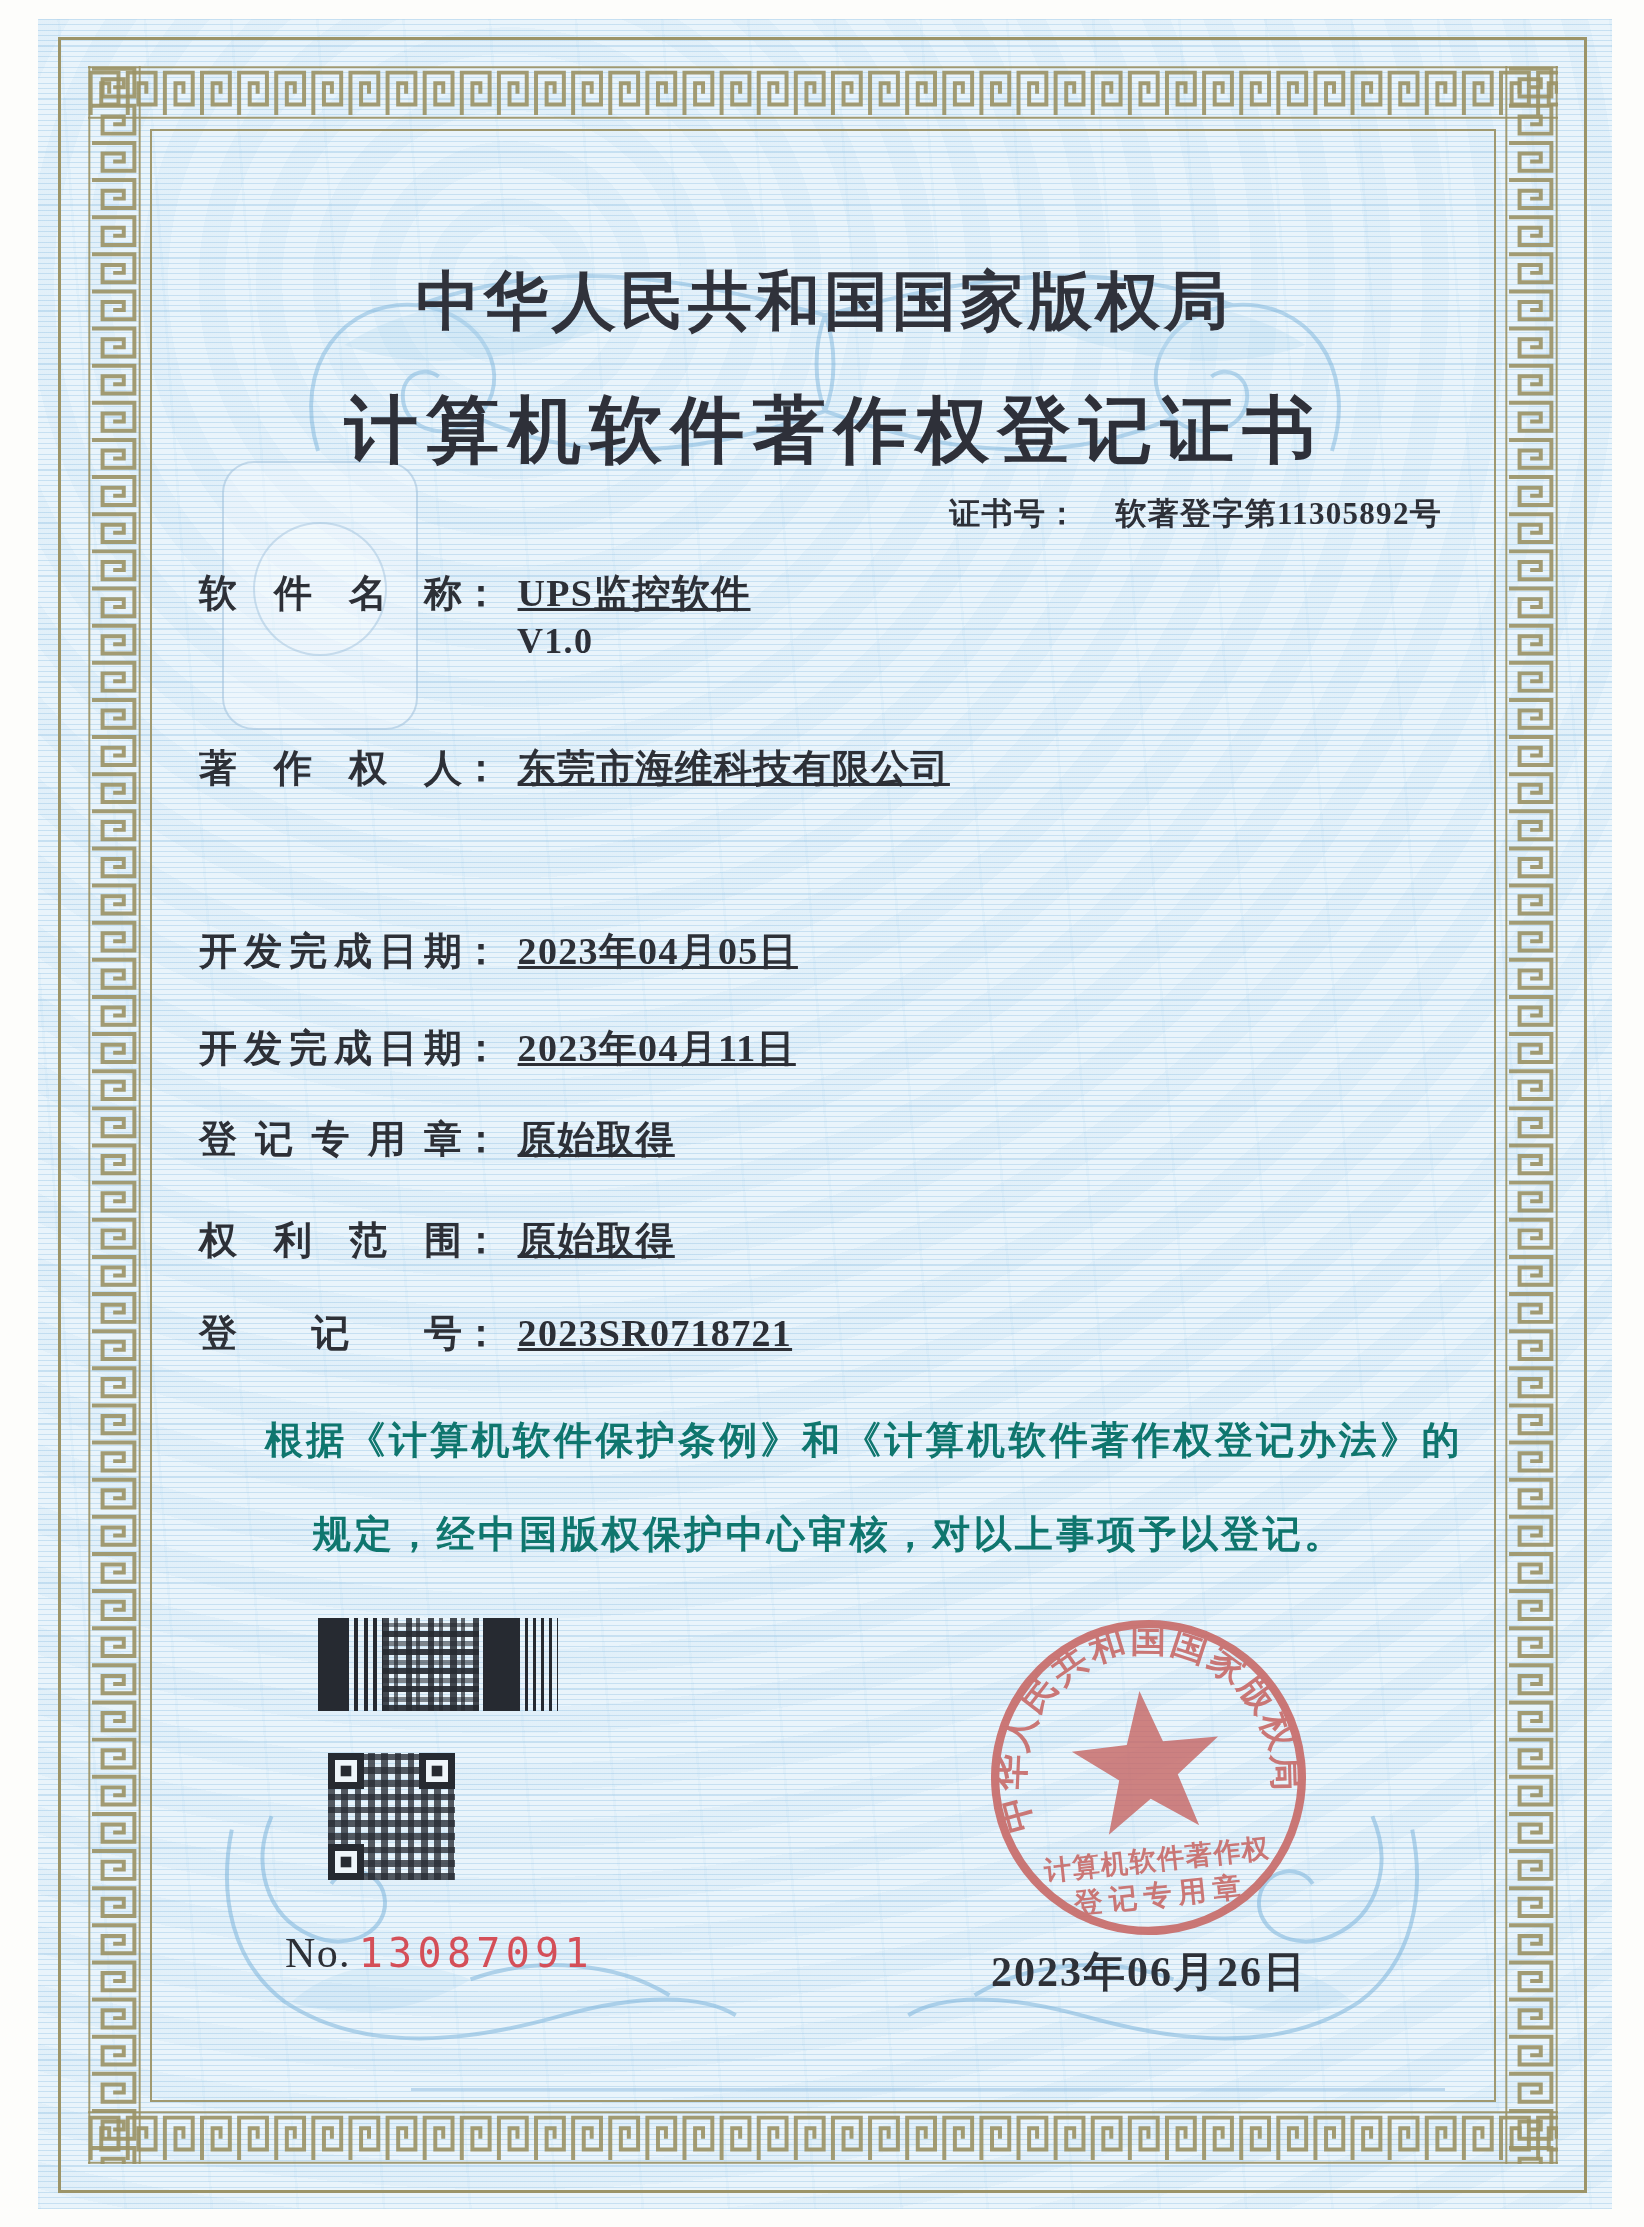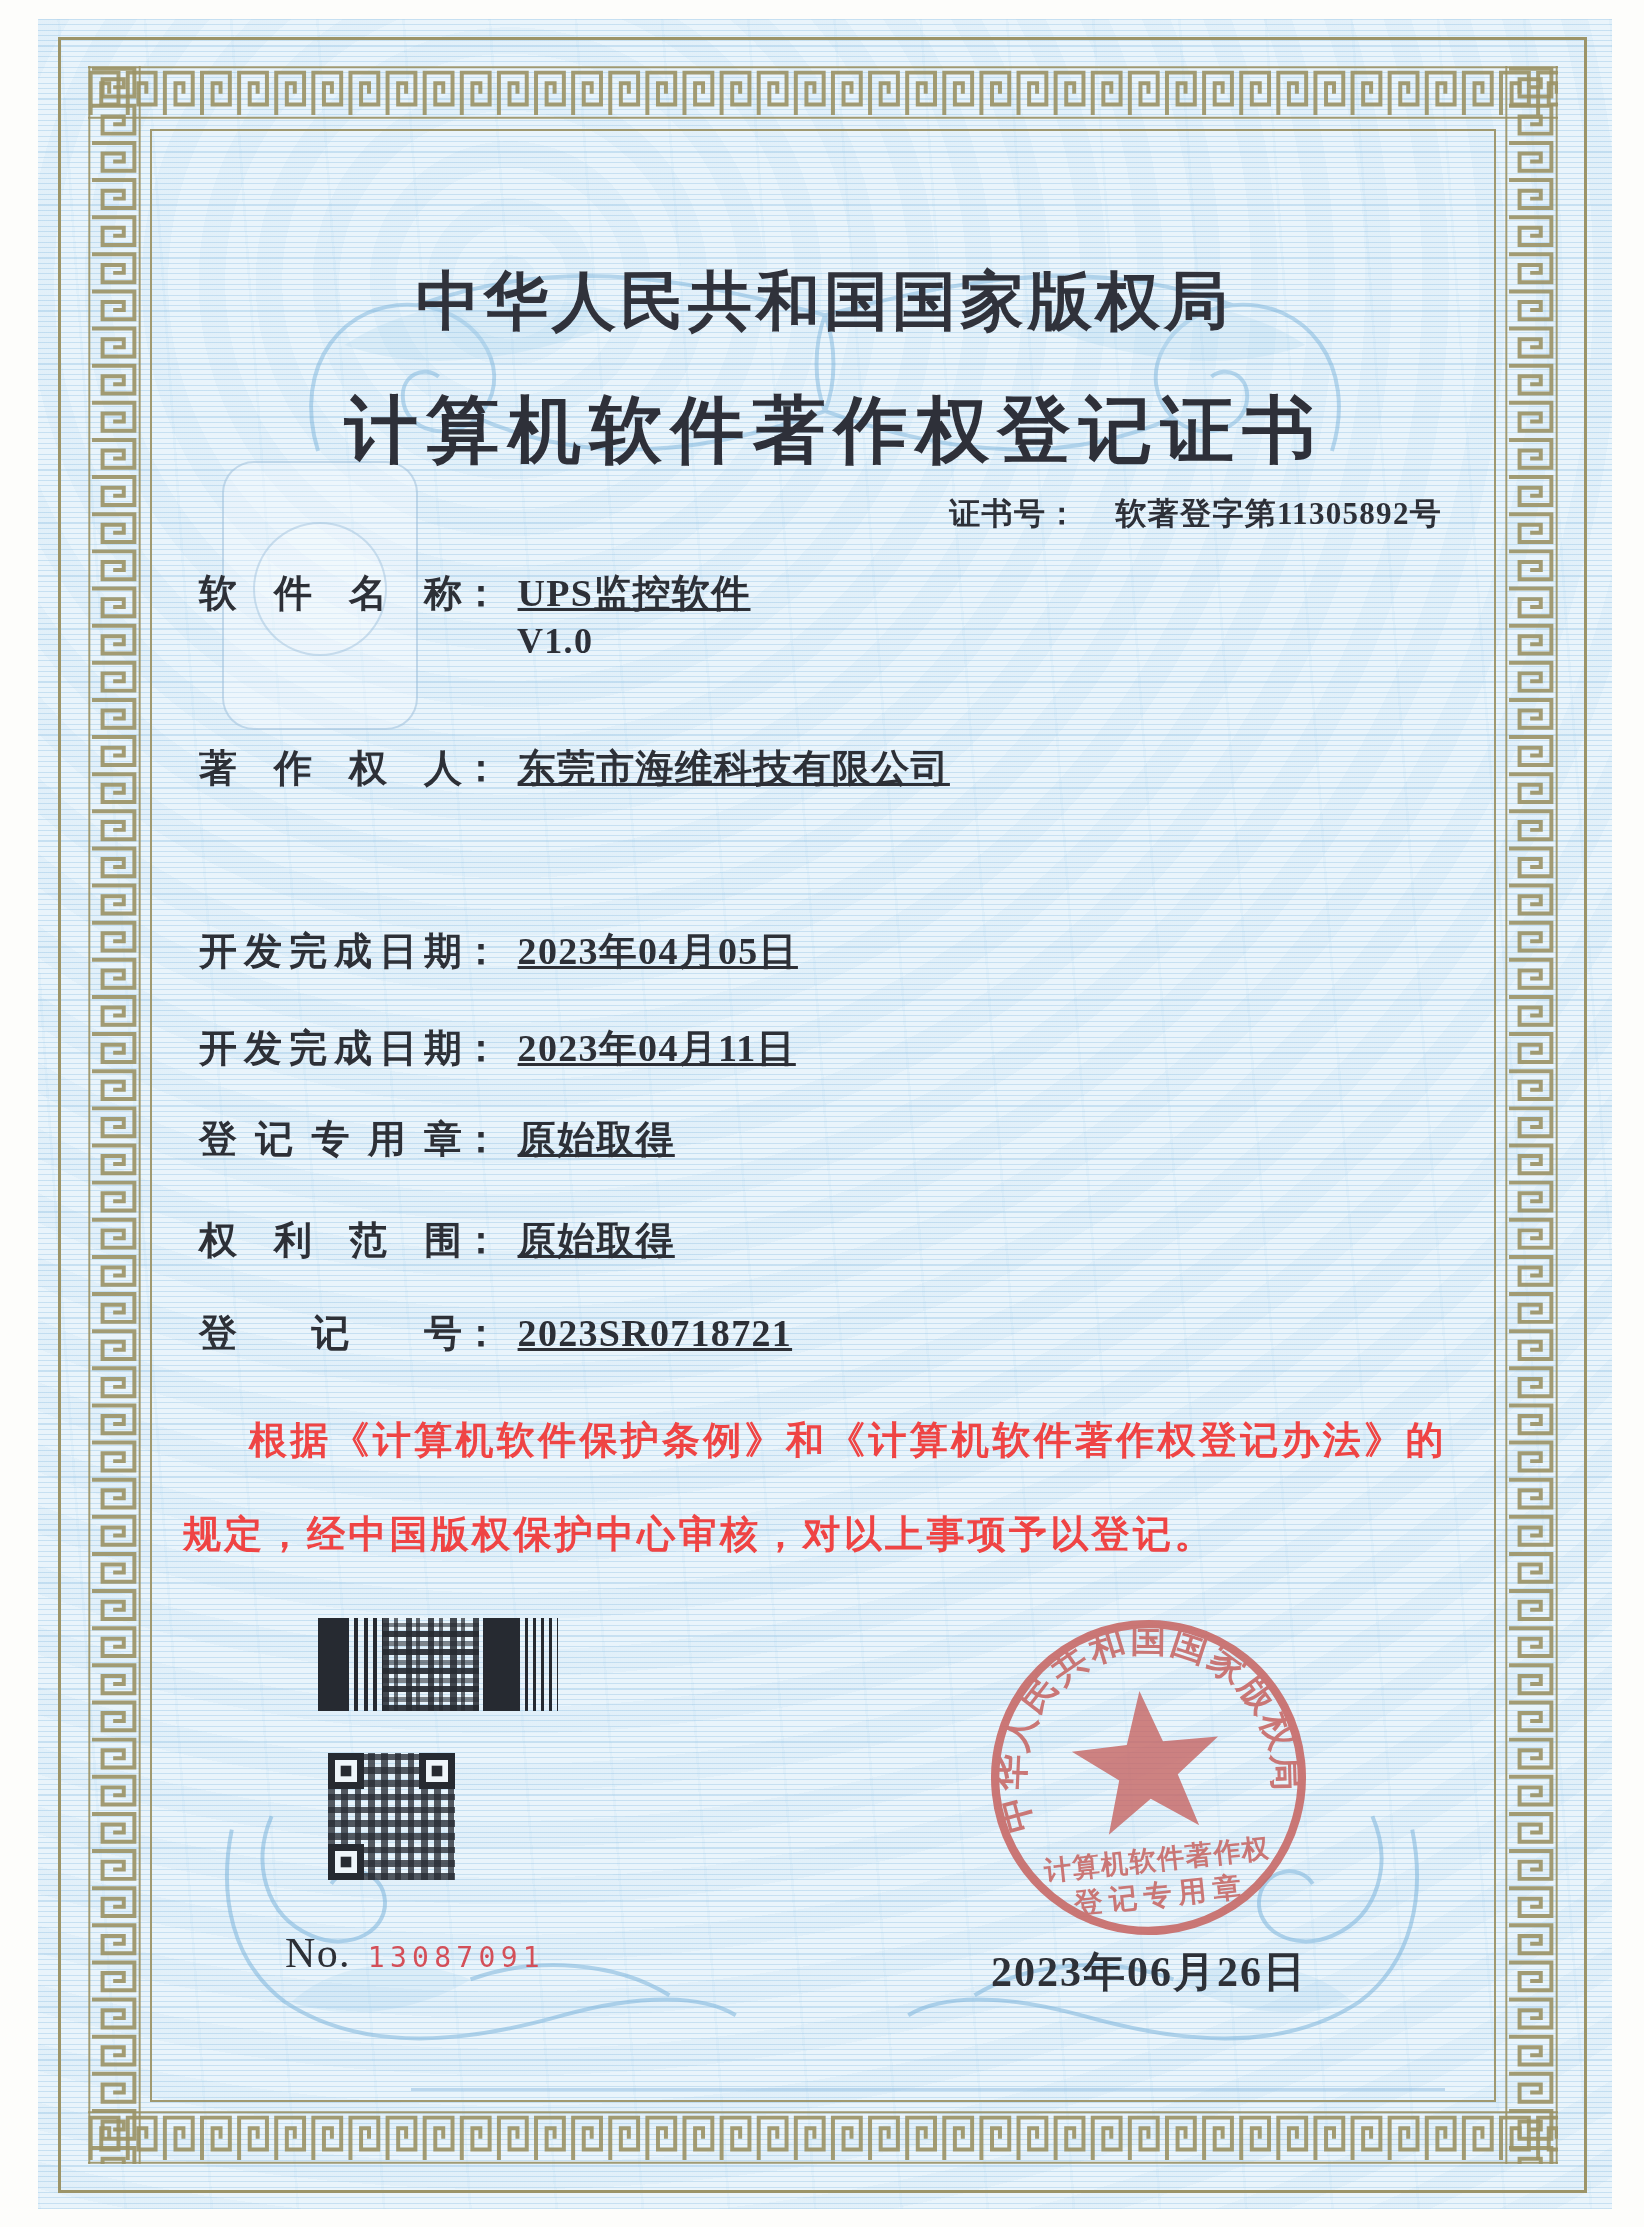--- a/index.html
+++ b/index.html
@@ -39,22 +39,22 @@
   .title2{left:8px;top:390px;width:100%;text-align:center;font-size:73px;line-height:82px;
     font-weight:700;letter-spacing:8.6px;text-indent:8.6px;color:#2e3039;}
   .certno{top:492px;right:202px;font-size:31px;line-height:44px;font-weight:700;letter-spacing:1.3px;}
   .certno .gap{display:inline-block;width:37px;}
   .row{left:199px;height:53px;line-height:53px;font-size:38px;font-weight:700;color:#2d3037;}
   .row .lbl{display:inline-block;width:263px;text-align:justify;text-align-last:justify;
     text-justify:inter-character;vertical-align:top;}
   .row .colon{display:inline-block;width:37px;}
   .row .val{display:inline-block;margin-left:18.6px;letter-spacing:1.3px;text-decoration:underline;}
   .version{left:517px;top:615px;font-size:36px;line-height:53px;font-weight:700;letter-spacing:1.3px;}
-  .para{left:183px;width:1260px;font-size:38px;line-height:56px;font-weight:700;
-    letter-spacing:3.3px;color:#ef4444;}
+  .para{left:199px;width:1260px;font-size:38px;line-height:56px;font-weight:700;
+    letter-spacing:3.3px;color:#0f766e;text-align:center;}
   .para.l1{top:1412px;text-indent:66px;}
   .para.l2{top:1506px;}
   
   .barcode{position:absolute;left:318px;top:1618px;width:240px;height:93px;display:flex;}
   .barcode span{display:block;height:100%;}
   .bc-s1{width:26.5px;background:#262a31;}
   .bc-s2{width:38px;background:repeating-linear-gradient(90deg,#262a31 0 4px,rgba(0,0,0,0) 4px 9.3px);}
   .bc-noise{flex:1;background:
      repeating-linear-gradient(0deg, rgba(38,42,49,.92) 0 6px, rgba(0,0,0,0) 6px 9.3px, rgba(38,42,49,.55) 9.3px 14px, rgba(0,0,0,0) 14px 18.6px),
      repeating-linear-gradient(90deg, rgba(38,42,49,.85) 0 6px, rgba(0,0,0,0) 6px 10.6px, rgba(38,42,49,.7) 10.6px 14.6px, rgba(0,0,0,0) 14.6px 22.5px);}
@@ -69,21 +69,21 @@
     background:#eef5fa;box-sizing:border-box;}
   .qr .finder::after{content:"";position:absolute;left:6.6px;top:6.6px;width:8px;height:8px;
     background:#262a31;box-shadow:0 0 0 1.3px #262a31;}
   .qr .f-tl{left:0;top:0;}
   .qr .f-tr{right:0;top:0;}
   .qr .f-bl{left:0;bottom:0;}
   
   .serial{left:285px;top:1928px;font-size:42px;line-height:50px;}
   .serial .no{color:#2c2f36;letter-spacing:1.3px;}
   .serial .num{color:#d44f58;font-family:"DejaVu Sans Mono","Liberation Mono",monospace;
-    letter-spacing:5.3px;margin-left:17px;font-size:28px;}
+    letter-spacing:5.3px;margin-left:8px;font-size:40px;}
   .issue-date{left:950px;top:1946px;width:398px;text-align:center;font-size:42px;
     line-height:52px;font-weight:700;letter-spacing:2px;color:#2e3138;}
   
   .seal{position:absolute;left:981px;top:1610px;width:335px;height:335px;
     transform:rotate(-6deg);opacity:.85;}
   .seal svg{width:100%;height:100%;}
   .seal text{font-family:"Liberation Serif","DejaVu Serif",serif;font-weight:700;}
   .blue-rule{position:absolute;left:411px;top:2088px;width:1034px;height:0;
     border-top:3.3px solid rgba(130,180,220,.45);}
 </style>

